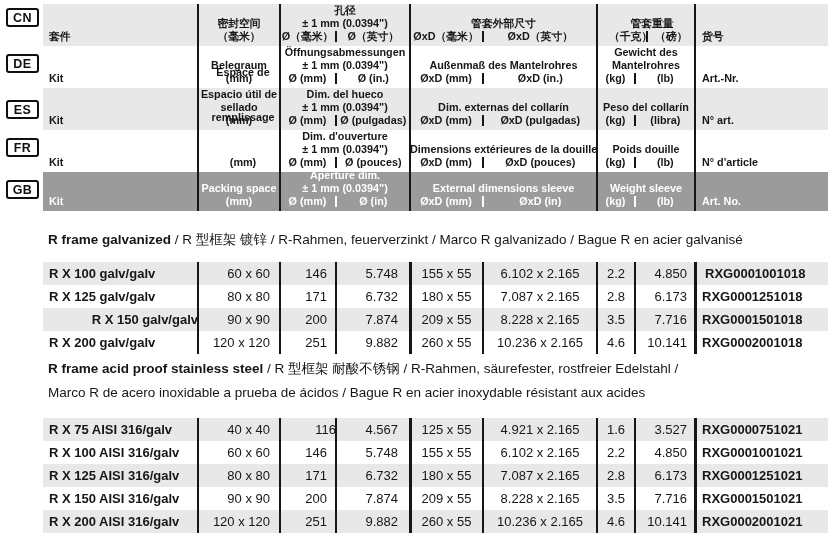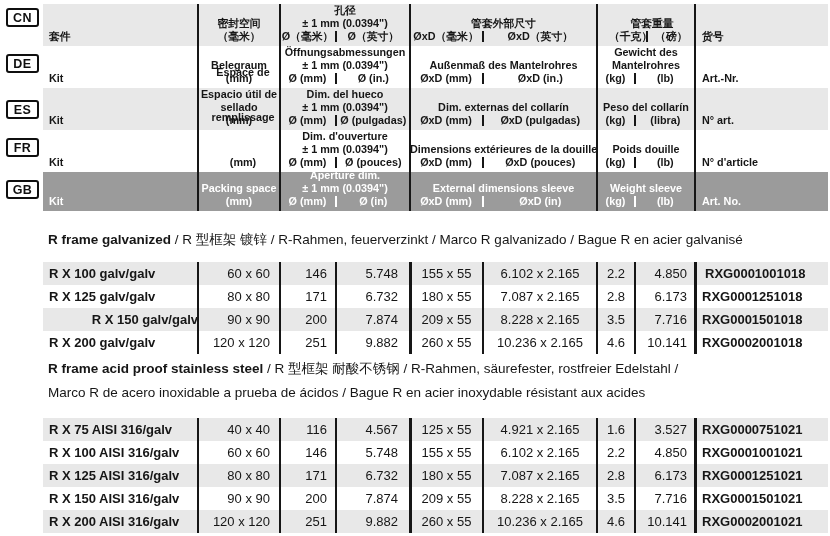--- a/index.html
+++ b/index.html
@@ -286,21 +286,21 @@
     </div>
 
   <div class="title" style="left:48px;top:360px;">
     <span class="b">R frame acid proof stainless steel</span><span> / R 型框架 耐酸不锈钢 / R-Rahmen, säurefester, rostfreier Edelstahl /</span>
   </div>
   <div class="title" style="left:48px;top:385px;">Marco R de acero inoxidable a prueba de ácidos / Bague R en acier inoxydable résistant aux acides</div>
   <div class="tbl" id="tbl1" style="top:418px;height:115px;">
       <div class="drow" style="top: 0px; background: rgb(232, 232, 232);">
         <div class="dcell bold" style="width: 155px; text-align: left; padding-left: 6px;">R X 75 AISI 316/galv</div>
         <div class="dcell" style="width: 82px; text-align: right; padding-right: 10px;">40 x 40</div>
-        <div class="dcell" style="width: 56px; text-align: right; padding-right: 9px; border-radius: 11px;">116</div>
+        <div class="dcell" style="width: 56px; text-align: right;  border-radius: 11px;">116</div>
         <div class="dcell" style="width: 74px; text-align: right; padding-right: 12px;">4.567</div>
         <div class="dcell" style="width: 73px; text-align: center;">125 x 55</div>
         <div class="dcell" style="width: 114px; text-align: center;">4.921 x 2.165</div>
         <div class="dcell" style="width: 38px; text-align: center;">1.6</div>
         <div class="dcell" style="width: 60px; text-align: right; padding-right: 8px;">3.527</div>
         <div class="dcell bold" style="width: 133px; text-align: left; padding-left: 7px;">RXG0000751021</div>
       </div>
       <div class="drow" style="top: 23px; background: rgb(255, 255, 255);">
         <div class="dcell bold" style="width: 155px; text-align: left; padding-left: 6px;">R X 100 AISI 316/galv</div>
         <div class="dcell" style="width: 82px; text-align: right; padding-right: 10px;">60 x 60</div>

